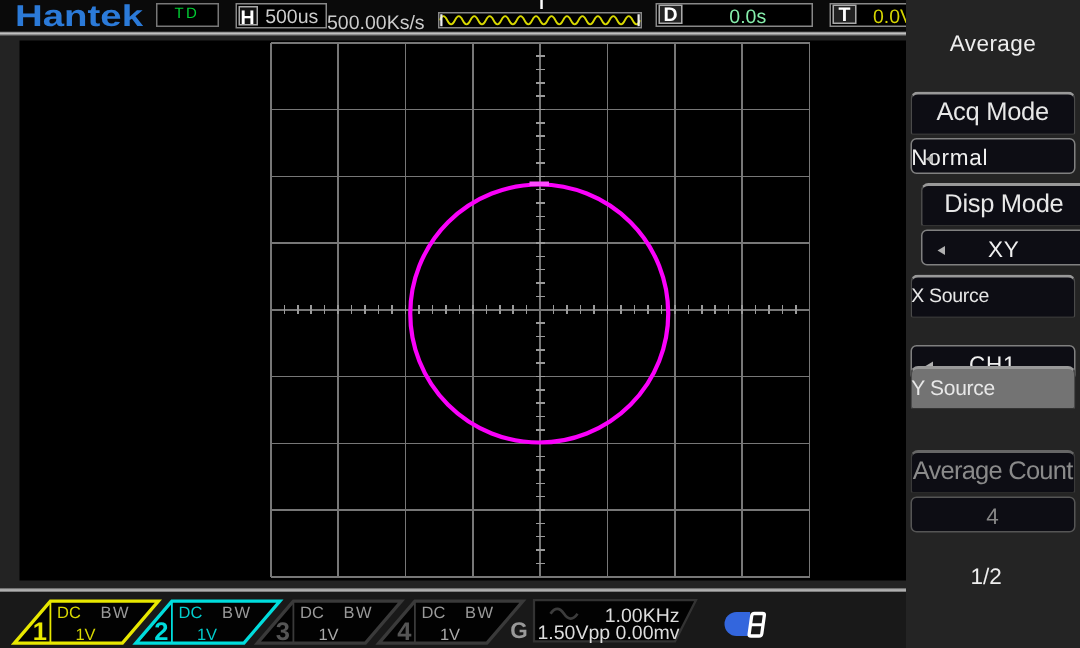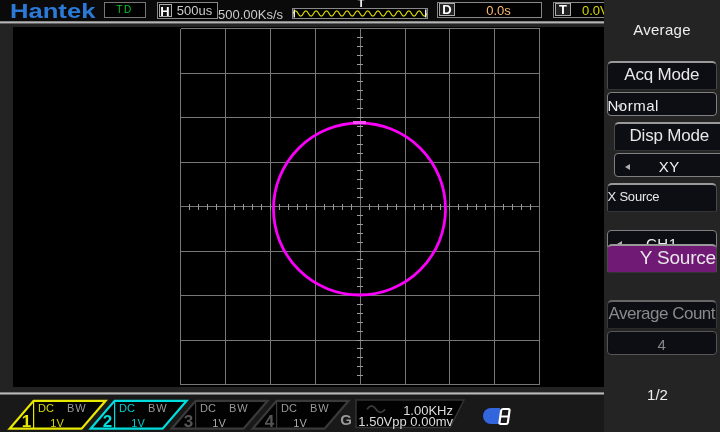--- a/index.html
+++ b/index.html
@@ -28,21 +28,21 @@
 <div class="abs" style="left:292px;top:7.5px;width:136px;height:11px;border:1px solid #888;background:#000">
   <svg width="134" height="9" style="position:absolute;left:0;top:0">
     <path d="M0,4.5 q2.58,-5.4 5.15,0 q2.58,5.4 5.15,0 q2.58,-5.4 5.15,0 q2.58,5.4 5.15,0 q2.58,-5.4 5.15,0 q2.58,5.4 5.15,0 q2.58,-5.4 5.15,0 q2.58,5.4 5.15,0 q2.58,-5.4 5.15,0 q2.58,5.4 5.15,0 q2.58,-5.4 5.15,0 q2.58,5.4 5.15,0 q2.58,-5.4 5.15,0 q2.58,5.4 5.15,0 q2.58,-5.4 5.15,0 q2.58,5.4 5.15,0 q2.58,-5.4 5.15,0 q2.58,5.4 5.15,0 q2.58,-5.4 5.15,0 q2.58,5.4 5.15,0 q2.58,-5.4 5.15,0 q2.58,5.4 5.15,0 q2.58,-5.4 5.15,0 q2.58,5.4 5.15,0 q2.58,-5.4 5.15,0 q2.58,5.4 5.15,0" stroke="#d8d800" stroke-width="1.2" fill="none"></path>
     <rect x="0.5" y="0.5" width="1.5" height="8" fill="#eee"></rect>
     <rect x="132" y="0.5" width="1.5" height="8" fill="#eee"></rect>
   </svg>
 </div>
 
 <div class="abs" style="left:437px;top:1.5px;width:105px;height:16px;border:1px solid #888;background:#000">
   <div class="abs" style="left:1px;top:0.5px;width:16px;height:13px;border:1px solid #aaa;background:#222;color:#fff;font-size:13px;font-weight:bold;text-align:center;line-height:12px">D</div>
-  <div class="abs" style="left:18px;top:0px;width:85px;height:14px;color:#fdba74;font-size:13px;text-align:center;line-height:15px">0.0s</div>
+  <div class="abs" style="left:18px;top:0px;width:85px;height:14px;color:#86efac;font-size:13px;text-align:center;line-height:15px">0.0s</div>
 </div>
 
 <div class="abs" style="left:553px;top:1.5px;width:67px;height:16px;border:1px solid #888;background:#000">
   <div class="abs" style="left:1px;top:0.5px;width:16px;height:13px;border:1px solid #aaa;background:#222;color:#fff;font-size:13px;font-weight:bold;text-align:center;line-height:12px">T</div>
   <div class="abs" style="left:28px;top:0px;width:40px;height:14px;color:#d6d600;font-size:13px;text-align:left;line-height:15px">0.0V</div>
 </div>
 
 <svg class="abs" style="left:0;top:24px" width="604" height="368" shape-rendering="crispEdges">
   <g stroke="#777777" stroke-width="1">
     <line x1="180.5" y1="4.5" x2="180.5" y2="360.5"></line>
@@ -212,21 +212,21 @@
   <div style="height:29px;background:#0d0d14;border:1px solid #4a4a4a;border-top:2px solid #999;border-bottom-color:#333;border-radius:5px 5px 2px 2px;color:#e8e8e8;font-size:17px;text-align:center;line-height:24px;letter-spacing:-0.2px;white-space:nowrap">Disp Mode</div>
   <div style="margin-top:2px;height:24px;background:#0d0d14;border:1px solid #808080;border-radius:4px;color:#f0f0f0;font-size:15px;text-align:center;line-height:26px;letter-spacing:0.5px;position:relative">XY<span style="position:absolute;left:9.5px;top:10px;width:0;height:0;border-right:5px solid #b0b0b0;border-top:3.5px solid transparent;border-bottom:3.5px solid transparent"></span></div>
 </div>
 
 <div class="abs" style="left:606.5px;top:183px;width:110.5px;height:55px">
   <div style="height:29px;background:#0d0d14;border:1px solid #4a4a4a;border-top:2px solid #999;border-bottom-color:#333;border-radius:5px 5px 2px 2px;color:#e8e8e8;font-size:13px;text-align:left;line-height:24px;letter-spacing:-0.2px;white-space:nowrap">X Source</div>
   <div style="margin-top:18px;height:24px;background:#0d0d14;border:1px solid #808080;border-radius:4px;color:#f0f0f0;font-size:15px;text-align:center;line-height:26px;letter-spacing:0.5px;position:relative">CH1<span style="position:absolute;left:9.5px;top:10px;width:0;height:0;border-right:5px solid #b0b0b0;border-top:3.5px solid transparent;border-bottom:3.5px solid transparent"></span></div>
 </div>
 
 <div class="abs" style="left:606.5px;top:244px;width:110.5px;height:55px">
-  <div style="height:29px;background:#701a75;border:1px solid #4a4a4a;border-top:2px solid #999;border-bottom-color:#333;border-radius:5px 5px 2px 2px;color:#e8e8e8;font-size:19px;text-align:right;line-height:24px;letter-spacing:-0.2px;white-space:nowrap">Y Source</div>
+  <div style="height:29px;background:#737373;border:1px solid #4a4a4a;border-top:2px solid #999;border-bottom-color:#333;border-radius:5px 5px 2px 2px;color:#e8e8e8;font-size:14px;text-align:left;line-height:24px;letter-spacing:-0.2px;white-space:nowrap">Y Source</div>
 </div>
 
 <div class="abs" style="left:606.5px;top:300px;width:110.5px;height:70px">
   <div style="height:29px;background:#0d0d14;border:1px solid #3a3a3a;border-top:2px solid #666;border-bottom-color:#2a2a2a;border-radius:5px 5px 2px 2px;color:#8a8a8a;font-size:17px;text-align:center;line-height:24px;letter-spacing:-0.5px;white-space:nowrap">Average Count</div>
   <div style="margin-top:2px;height:24px;background:#0d0d14;border:1px solid #555;border-radius:4px;color:#888;font-size:15px;text-align:center;line-height:26px">4</div>
 </div>
 
-<div class="abs" style="left:604px;top:386px;width:107px;height:18px;color:#eee;font-size:15px;text-align:center">1/2</div>
+<div class="abs" style="left:604px;top:376px;width:107px;height:18px;color:#eee;font-size:15px;text-align:center">1/2</div>
 
 </body></html>

